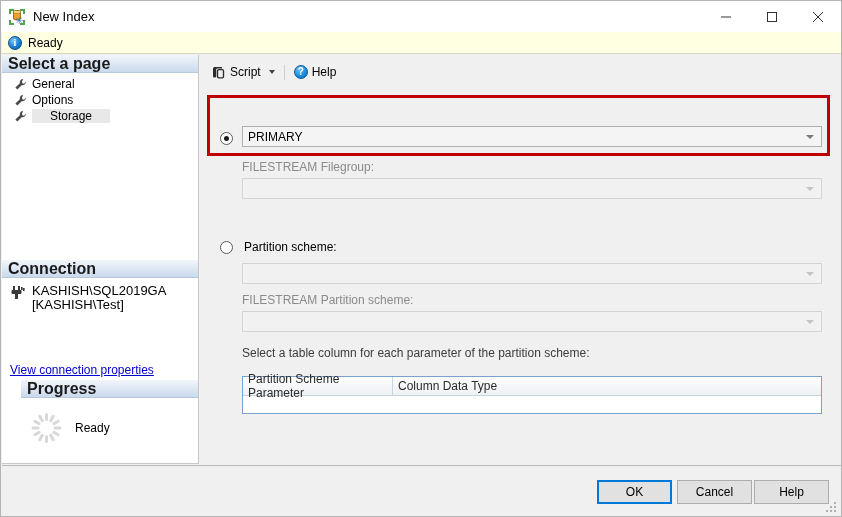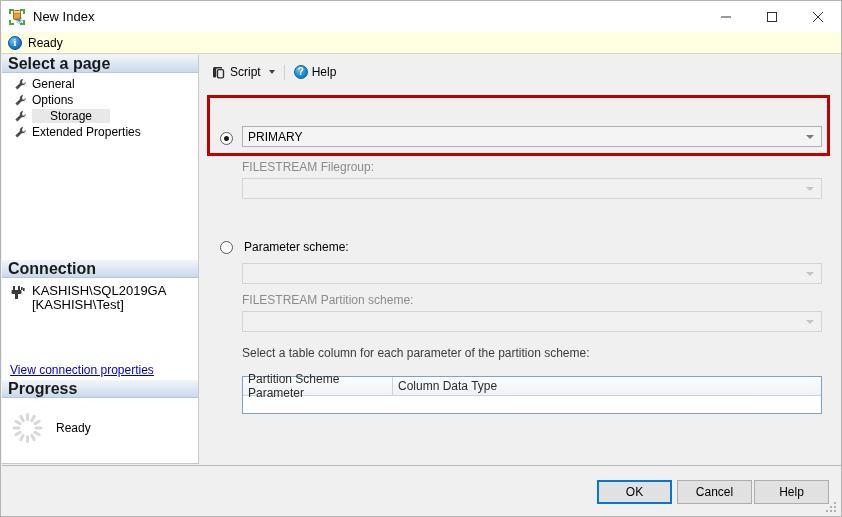--- a/index.html
+++ b/index.html
@@ -132,21 +132,21 @@
   .plug-icon svg { display: block; }
   #conn-lines { font-size: 13px; line-height: 14px; }
   #conn-link {
     position: absolute; left: 8px; top: 103px;
     font-size: 12px; color: #0000cc;
     text-decoration: underline;
     cursor: pointer;
   }
 
   #progress-sec {
-    position: absolute; left: 0; top: 325px; width: 196px;
+    position: absolute; left: 0; top: 325px; width: 196px; padding-left: 19px;
   }
   #prog-body {
     height: 60px; display: flex; align-items: center;
     padding-left: 10px; gap: 14px;
   }
   .spinner { width: 30px; height: 30px; position: relative; flex: none; }
   .spinner i {
     position: absolute; left: 13.5px; top: 0px;
     width: 3px; height: 8px; background: #d8d8d8;
     border-radius: 1.5px;
@@ -345,28 +345,20 @@
         </span>
         <span class="page-label">Options</span>
       </div>
       <div class="page-item selected">
         <span class="wrench">
           <svg width="13" height="13" viewBox="0 0 13 13">
               <path d="M9.2 1.1a3.4 3.4 0 0 0-3.4 4.2L1.4 9.6l2 2 4.3-4.4a3.4 3.4 0 0 0 4.2-3.4l-1.9 1.9-1.6-.4-.4-1.6z" fill="#4a4a4a"></path>
             </svg>
         </span>
         <span class="page-label">Storage</span>
-      </div>
-      <div class="page-item">
-        <span class="wrench">
-          <svg width="13" height="13" viewBox="0 0 13 13">
-              <path d="M9.2 1.1a3.4 3.4 0 0 0-3.4 4.2L1.4 9.6l2 2 4.3-4.4a3.4 3.4 0 0 0 4.2-3.4l-1.9 1.9-1.6-.4-.4-1.6z" fill="#4a4a4a"></path>
-            </svg>
-        </span>
-        <span class="page-label">Extended Properties</span>
       </div>
     </div>
 
     <div id="connection-sec">
       <div class="panel-header">Connection</div>
       <div id="conn-body">
         <span class="plug-icon">
           <svg width="16" height="16" viewBox="0 0 16 16">
             <rect x="3" y="1" width="2" height="4" fill="#3a3a3a"></rect>
             <rect x="8" y="1" width="2" height="4" fill="#3a3a3a"></rect>
@@ -440,21 +432,21 @@
     <div class="field-row" style="left:41px; top:105px;">
       <span class="field-label disabled">FILESTREAM Filegroup:</span>
     </div>
     <div class="combo disabled" style="left:41px; top:123px; width:580px;">
       <span></span>
       <span class="combo-arrow"></span>
     </div>
 
     <div class="field-row" style="left:19px; top:185px;">
       <span class="radio"></span>
-      <span class="field-label">Parameter scheme:</span>
+      <span class="field-label">Partition scheme:</span>
     </div>
     <div class="combo disabled" style="left:41px; top:208px; width:580px;">
       <span></span>
       <span class="combo-arrow"></span>
     </div>
 
     <div class="field-row" style="left:41px; top:238px;">
       <span class="field-label disabled">FILESTREAM Partition scheme:</span>
     </div>
     <div class="combo disabled" style="left:41px; top:256px; width:580px;">

